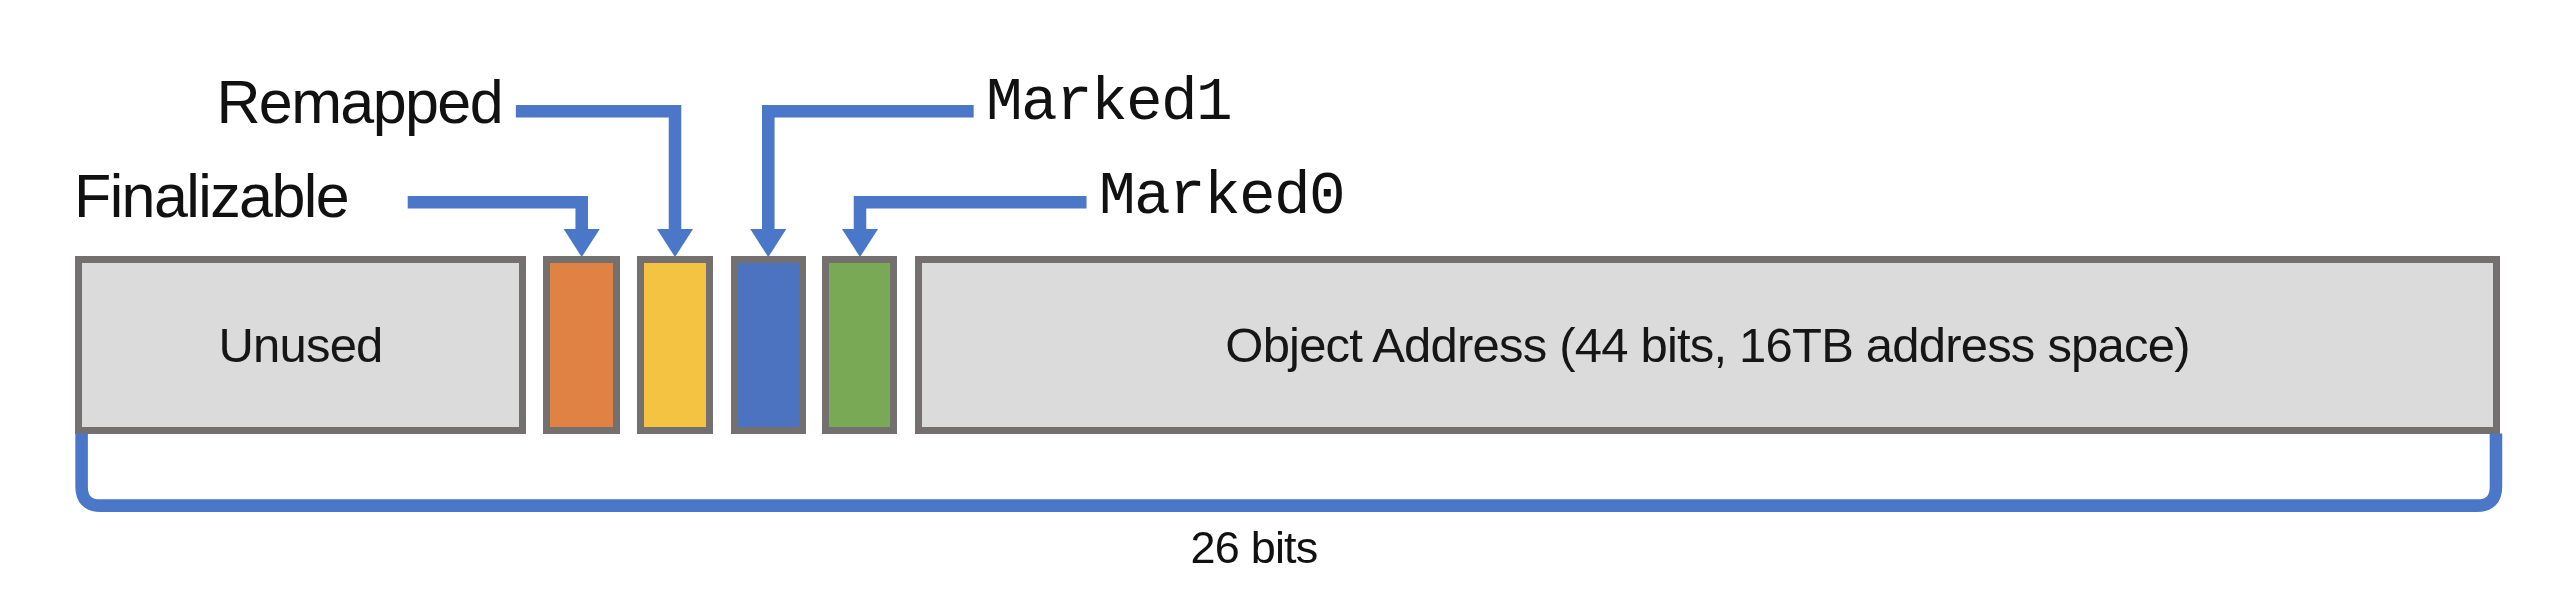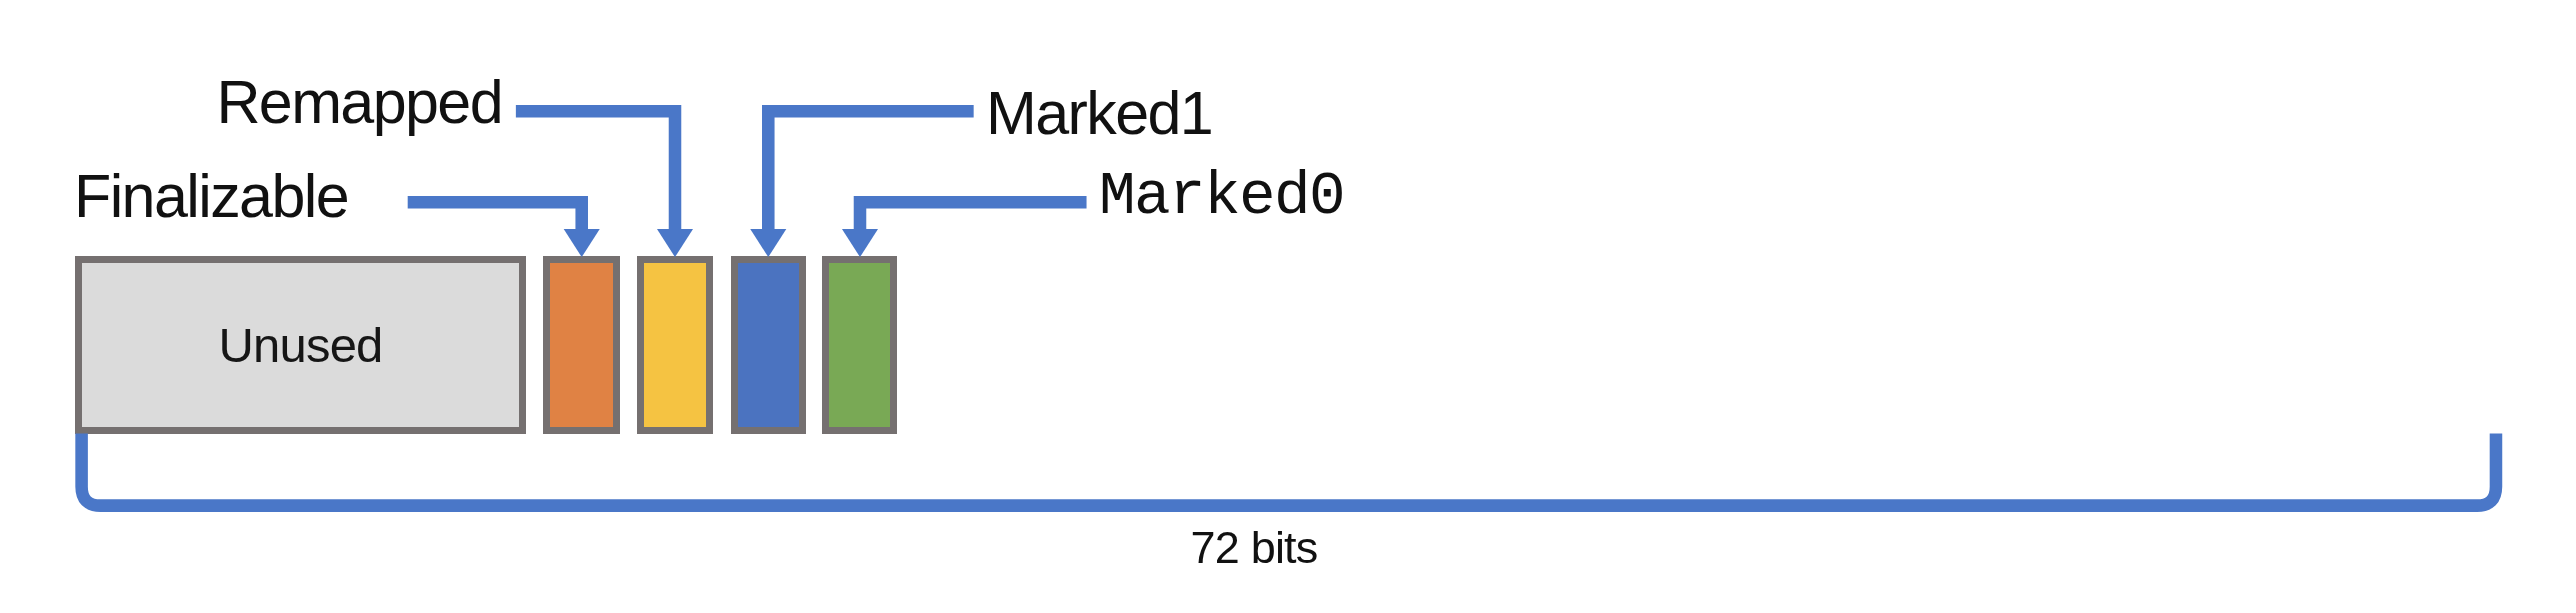--- a/index.html
+++ b/index.html
@@ -30,32 +30,35 @@
     color:#dcd8d8;text-shadow:1.6px 1.6px 1.6px #8f8b8b;letter-spacing:1.6px;white-space:nowrap;
   }
 </style>
 </head>
 <body>
 
 <div class="canvas">
 
   <div class="callout-label" style="left:196px;top:72px;width:306px;text-align:right;">Remapped</div>
   <div class="callout-label" style="left:74px;top:166px;">Finalizable</div>
-  <div class="callout-label" style="left:986px;top:83px;">Marked1</div>
+  <div class="callout-label" style="left:986px;top:72px;font-family:Liberation Mono, monospace;">Marked1</div>
   <div class="callout-label" style="left:1099px;top:166px;font-family:Liberation Mono, monospace;">Marked0</div>
 
   <div class="field-box" style="left: 75px; width: 451px; background: rgb(219, 219, 219);">
     <div class="field-text">Unused</div>
   </div>
 
   <div class="field-box" style="left: 543px; width: 77px; background: rgb(224, 130, 68);"></div>
   <div class="field-box" style="left: 637px; width: 76px; background: rgb(245, 195, 66);"></div>
   <div class="field-box" style="left: 731px; width: 75px; background: rgb(75, 115, 192);"></div>
   <div class="field-box" style="left: 822px; width: 75px; background: rgb(121, 169, 85);"></div>
 
+  <div class="field-box" style="left: 915px; width: 1585px; background: rgb(219, 219, 219);">
+    <div class="field-text">Object Address (44 bits, 16TB address space)</div>
+  </div>
 
   <svg class="overlay" viewBox="0 0 3286 782">
     <g>
       <path d="M 520 258 H 742 V 296" fill="none" stroke-width="16" stroke="#4a77c8"></path>
       <polygon points="719,292 765,292 742,328" fill="#4a77c8"></polygon>
     </g>
     <g>
       <path d="M 658 142 H 861 V 296" fill="none" stroke-width="16" stroke="#4a77c8"></path>
       <polygon points="838,292 884,292 861,328" fill="#4a77c8"></polygon>
     </g>
@@ -63,17 +66,17 @@
       <path d="M 1242 142 H 980 V 296" fill="none" stroke-width="16" stroke="#4a77c8"></path>
       <polygon points="957,292 1003,292 980,328" fill="#4a77c8"></polygon>
     </g>
     <g>
       <path d="M 1386 258 H 1097 V 296" fill="none" stroke-width="16" stroke="#4a77c8"></path>
       <polygon points="1074,292 1120,292 1097,328" fill="#4a77c8"></polygon>
     </g>
     <path d="M 104 553 V 621 Q 104 645 128 645 H 3160 Q 3184 645 3184 621 V 553" fill="none" stroke-width="16" stroke="#4a77c8"></path>
   </svg>
 
-  <div class="total-label">72 bits</div>
+  <div class="total-label">26 bits</div>
 
 
 </div>
 
 
 </body></html>

